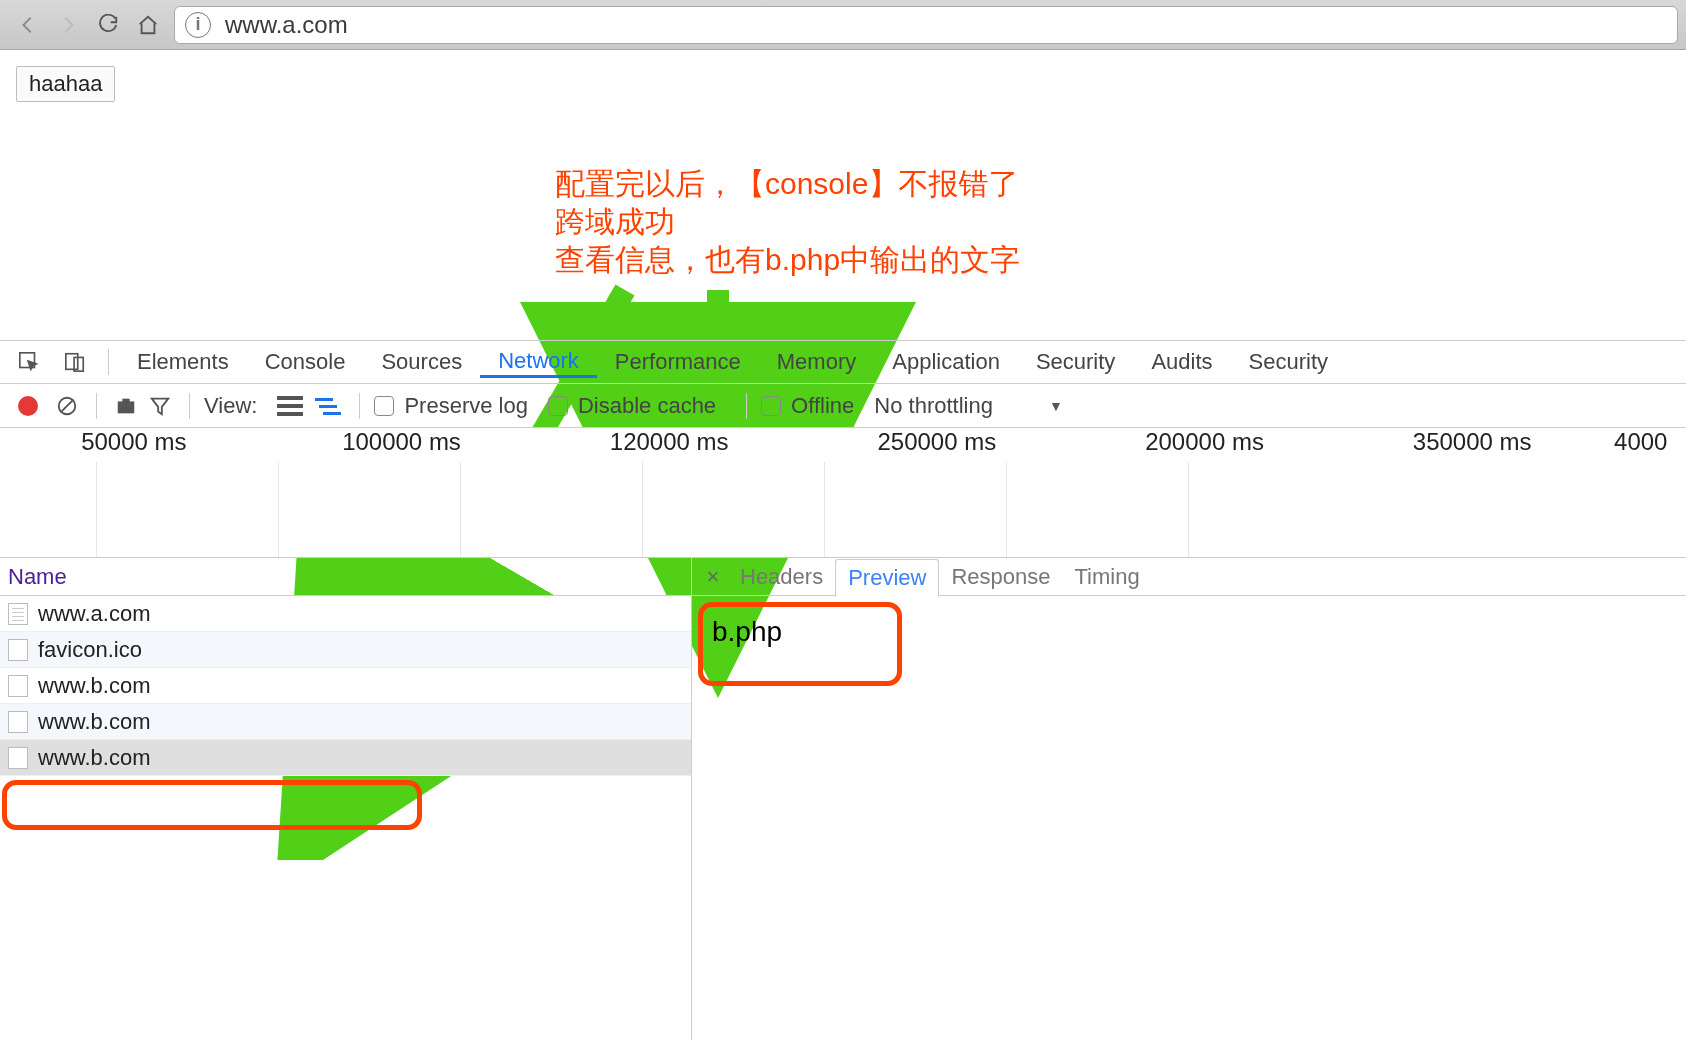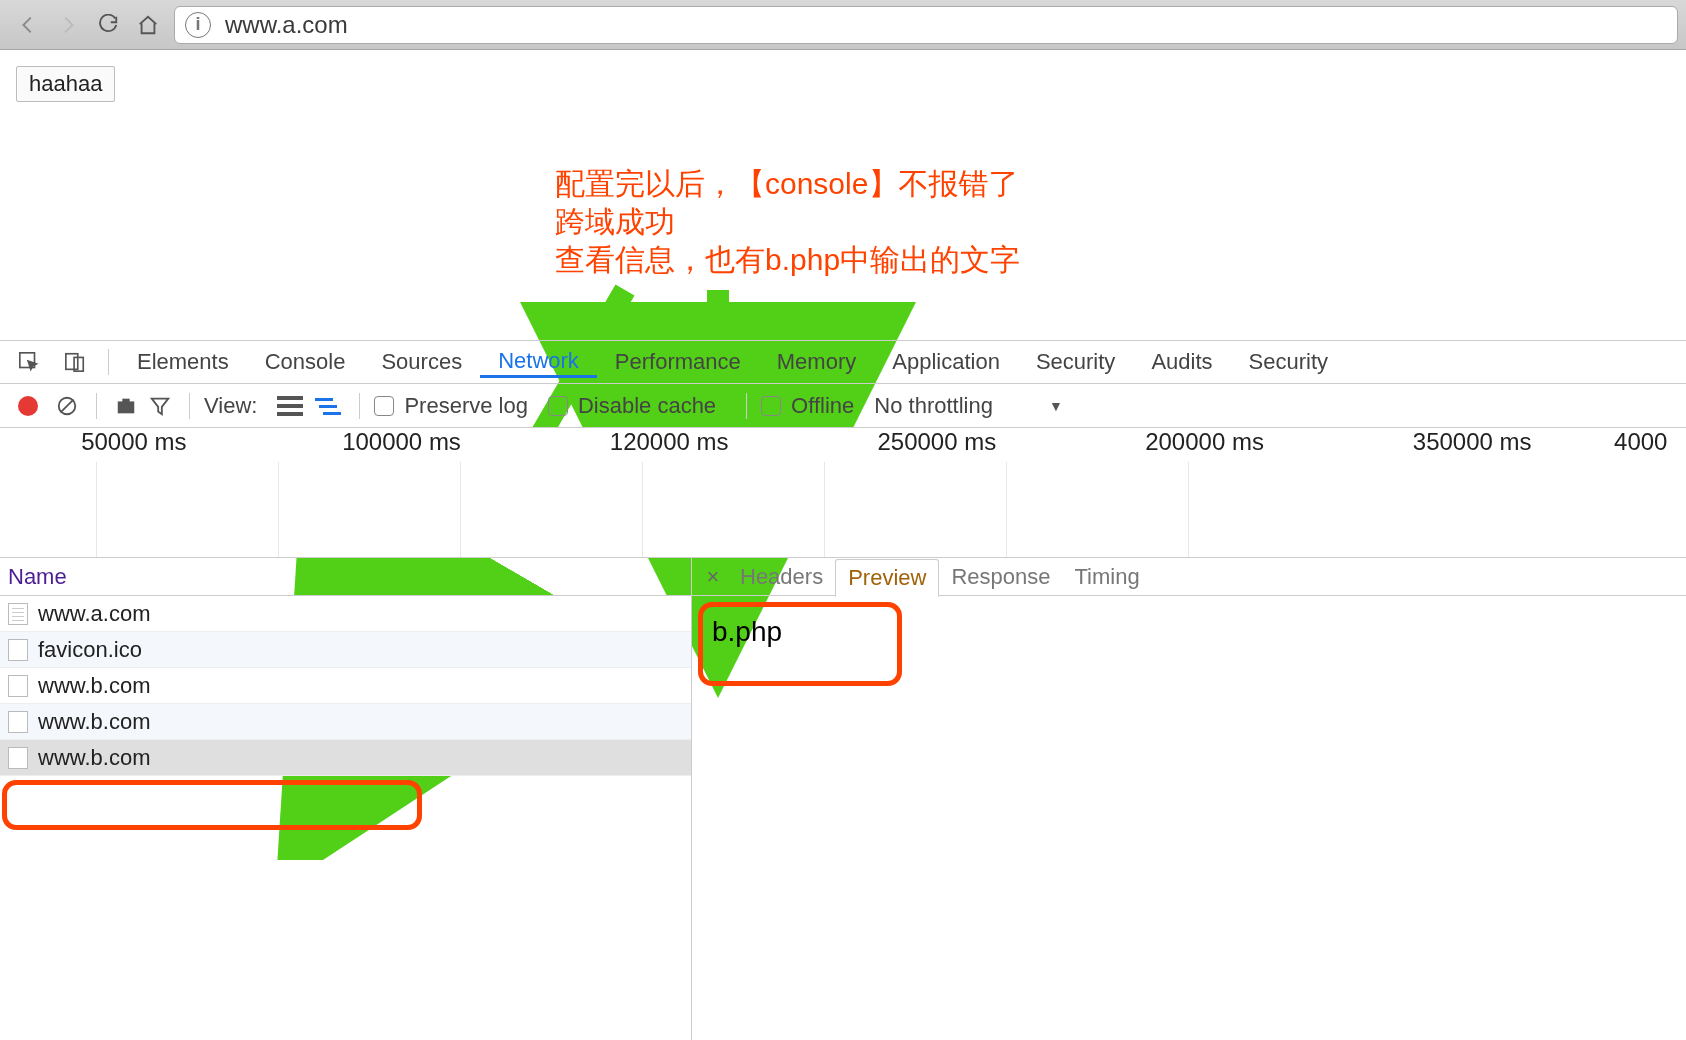--- a/index.html
+++ b/index.html
@@ -55,21 +55,21 @@
 .row:nth-child(even){ background:#f4f7fc; }
 .row.sel { background:#dfdfdf; }
 .row .ficon { width:20px; height:22px; border:1px solid #bbb; margin-right:10px; position:relative; background:#fff; }
 .row .ficon::after{content:"";position:absolute;left:3px;right:3px;top:4px;height:1px;background:#ccc;box-shadow:0 4px 0 #ccc,0 8px 0 #ccc,0 12px 0 #ccc;}
 .row .fblank { width:20px; height:22px; border:1px solid #bbb; margin-right:10px; background:#fff; }
 
 .rightcol { flex:1; }
 .rtabs { height:38px; border-bottom:1px solid #ccc; display:flex; align-items:center; font-size:22px; color:#777; gap:0; padding-left:6px;}
 .rtabs .x { width:30px; text-align:center; color:#666; }
 .rtabs .rtab { padding:0 12px; height:38px; display:flex; align-items:center; }
-.rtabs .rtab.active { color:#a16207; border:1px solid #ccc; border-bottom:1px solid #fff; border-radius:3px 3px 0 0; background:#fff; position:relative; top:1px;text-align:right;}
+.rtabs .rtab.active { color:#3b82f6; border:1px solid #ccc; border-bottom:1px solid #fff; border-radius:3px 3px 0 0; background:#fff; position:relative; top:1px;text-align:right;}
 .preview { padding:20px; font-size:28px; color:#000; }
 
 .redbox1 { position:absolute; border:5px solid #ff4200; border-radius:14px; pointer-events:none; }
 
 </style>
 </head>
 <body>
 
 <div class="nav">
   <div class="navicon">

